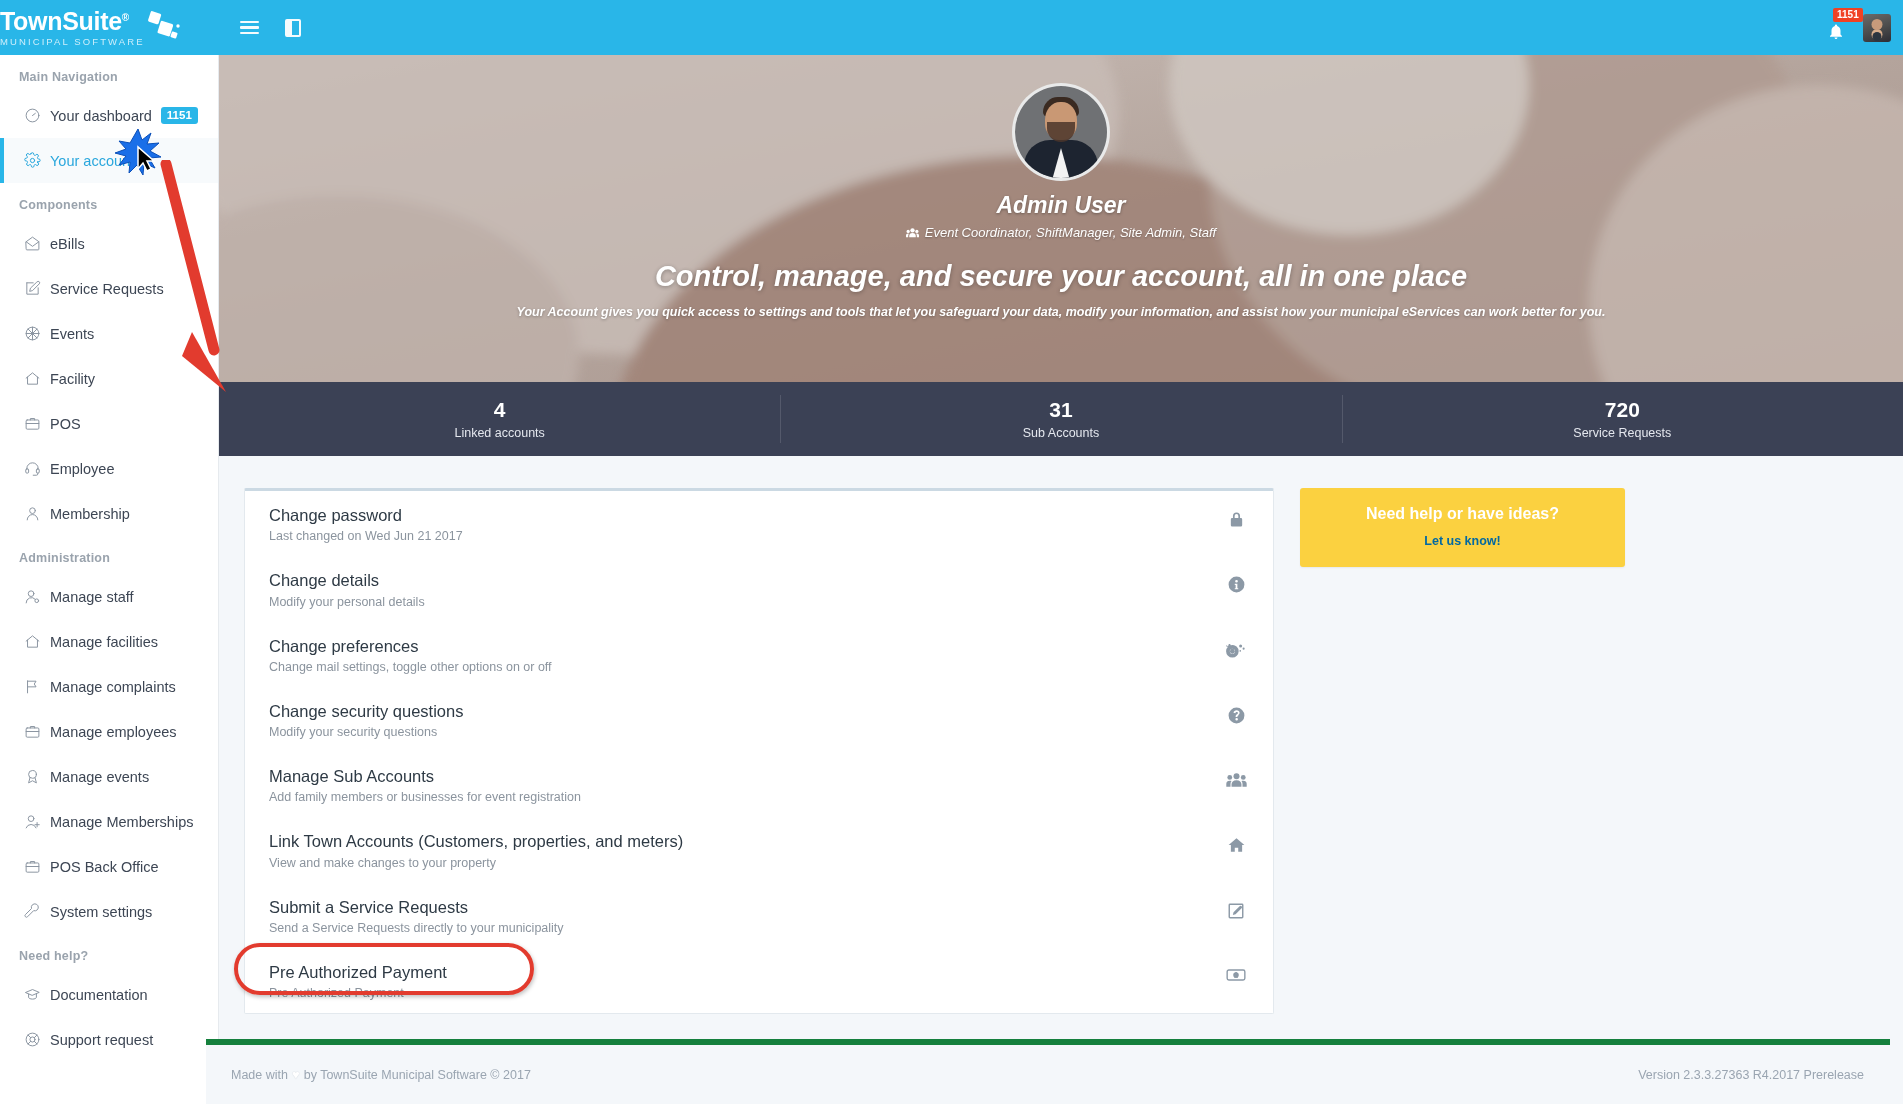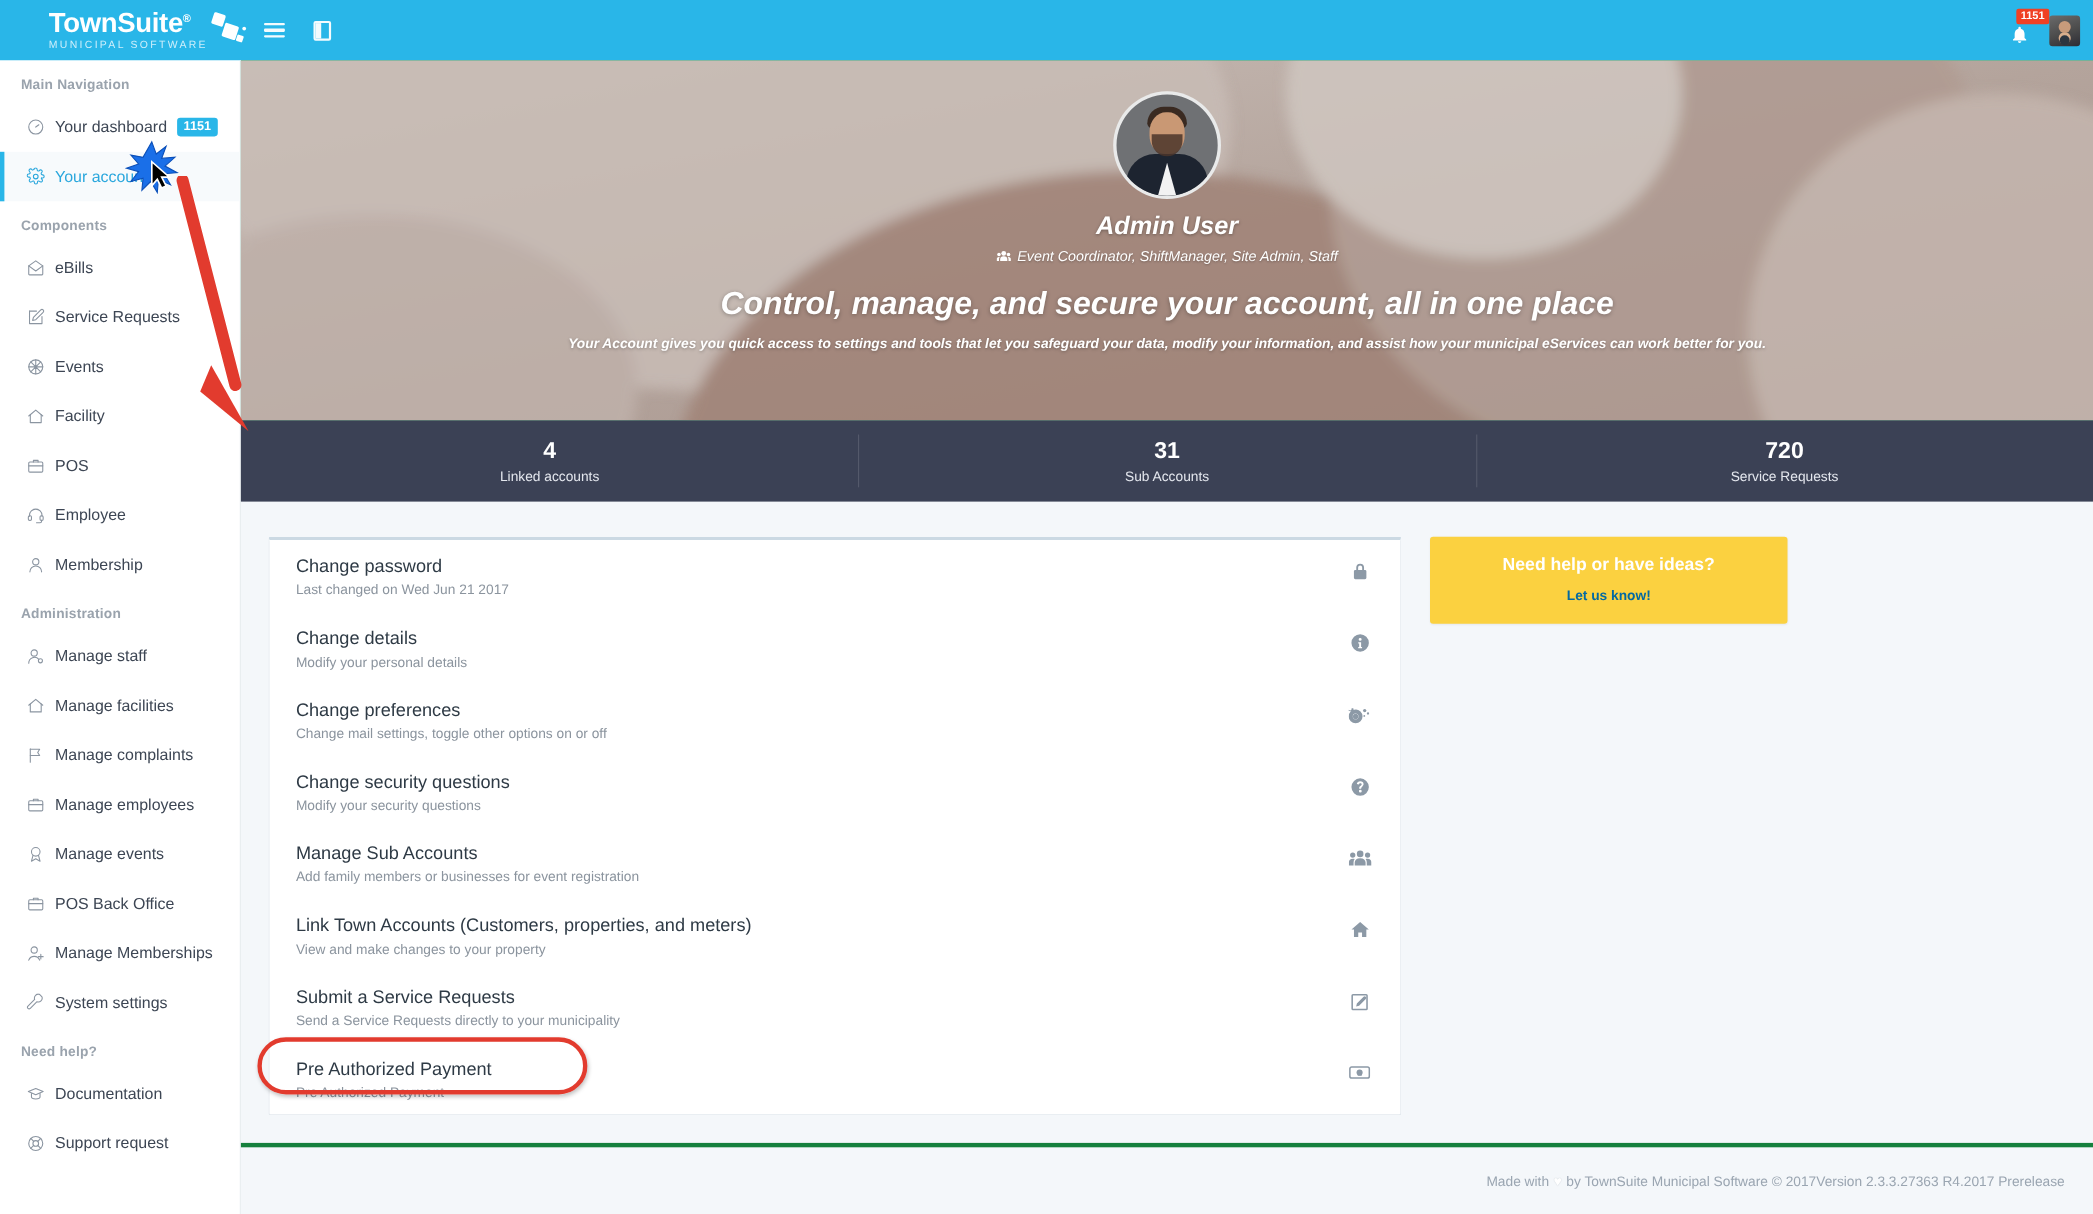--- a/index.html
+++ b/index.html
@@ -10,21 +10,21 @@
     overflow: hidden;
   }
   
   .topbar {
     position: absolute; top: 0; left: 0; width: 1903px; height: 55px;
     background: #29b6e8;
     display: flex; align-items: center;
   }
   .logo-wrap {
     width: 219px; height: 57px;
-    display: flex; align-items: center; justify-content: flex-end;
+    display: flex; align-items: center; justify-content: flex-start;
     flex-shrink: 0;
   }
   .logo-text { position: relative; padding-right: 30px; }
   .logo-main {
     font-size: 25px; font-weight: bold; color: #ffffff; letter-spacing: -0.3px;
     line-height: 1;
   }
   .logo-reg { font-size: 10px; vertical-align: super; }
   .logo-sub {
     font-size: 9.5px; color: #cdeefb; letter-spacing: 2.1px; margin-top: 2px;
@@ -172,23 +172,23 @@
   }
   .side-col { width: 325px; }
   .help-card {
     background: #fbd140; border-radius: 3px; padding: 17px 12px 19px; text-align: center;
     cursor: pointer; box-shadow: 0 1px 2px rgba(0,0,0,.06);
   }
   .help-title { font-size: 16px; font-weight: bold; color: #ffffff; }
   .help-sub { font-size: 12.5px; font-weight: bold; color: #0369a1; margin-top: 11px; }
   
   .footer {
-    position: absolute; left: 219px; bottom: 0; width: 1684px; height: 65px;
-    border-top: 4px solid #15803d; display: flex; align-items: center;
-    justify-content: flex-end; padding: 0 26px 0 25px; background: #f4f7fa;
+    position: absolute; left: 206px; bottom: 0; width: 1684px; height: 65px;
+    border-top: 6px solid #15803d; display: flex; align-items: center;
+    justify-content: space-between; padding: 0 26px 0 25px; background: #f4f7fa;
   }
   .foot-left, .foot-right { font-size: 12.5px; color: #9aa5b1; display: flex; align-items: center; gap: 4px; }
   .heart { color: #ffffff; font-size: 13px; text-shadow: 0 0 1px #b9c2cb; }
   
   .annot-arrow { position: absolute; left: 148px; top: 160px; z-index: 60; pointer-events: none; }
   .cursor-burst { position: absolute; left: 110px; top: 125px; z-index: 61; pointer-events: none; }
 </style>
 </head>
 <body>
 
@@ -358,35 +358,35 @@
           <svg width="17" height="17" viewBox="0 0 24 24" fill="none" stroke="currentColor" stroke-width="1.4" stroke-linecap="round" stroke-linejoin="round">
             <circle cx="12" cy="9" r="5.5"></circle>
             <path d="M8.5 13.5 6.5 21l5.5-3 5.5 3-2-7.5"></path>
           </svg>
         </span>
         <span class="nav-label">Manage events</span>
       </div>
       <div class="nav-item">
         <span class="nav-ico">
           <svg width="17" height="17" viewBox="0 0 24 24" fill="none" stroke="currentColor" stroke-width="1.4" stroke-linecap="round" stroke-linejoin="round">
-            <rect x="3" y="7" width="18" height="13" rx="1.5"></rect>
-            <path d="M9 7V5h6v2M3 12h18"></path>
-          </svg>
-        </span>
-        <span class="nav-label">POS Back Office</span>
-      </div>
-      <div class="nav-item">
-        <span class="nav-ico">
-          <svg width="17" height="17" viewBox="0 0 24 24" fill="none" stroke="currentColor" stroke-width="1.4" stroke-linecap="round" stroke-linejoin="round">
             <circle cx="10" cy="8" r="4"></circle>
             <path d="M3 21a7.5 7.5 0 0 1 14 0"></path>
             <path d="M18.5 13.5v6M15.5 16.5h6"></path>
           </svg>
         </span>
         <span class="nav-label">Manage Memberships</span>
+      </div>
+      <div class="nav-item">
+        <span class="nav-ico">
+          <svg width="17" height="17" viewBox="0 0 24 24" fill="none" stroke="currentColor" stroke-width="1.4" stroke-linecap="round" stroke-linejoin="round">
+            <rect x="3" y="7" width="18" height="13" rx="1.5"></rect>
+            <path d="M9 7V5h6v2M3 12h18"></path>
+          </svg>
+        </span>
+        <span class="nav-label">POS Back Office</span>
       </div>
       <div class="nav-item">
         <span class="nav-ico">
           <svg width="17" height="17" viewBox="0 0 24 24" fill="none" stroke="currentColor" stroke-width="1.4" stroke-linecap="round" stroke-linejoin="round">
             <path d="M20 4.5a5 5 0 0 1-6.4 6.3L5 19.4a2.1 2.1 0 0 1-3-3l8.6-8.6A5 5 0 0 1 16.9 1.4z"></path>
           </svg>
         </span>
         <span class="nav-label">System settings</span>
       </div>
       <div class="nav-section">Need help?</div>

